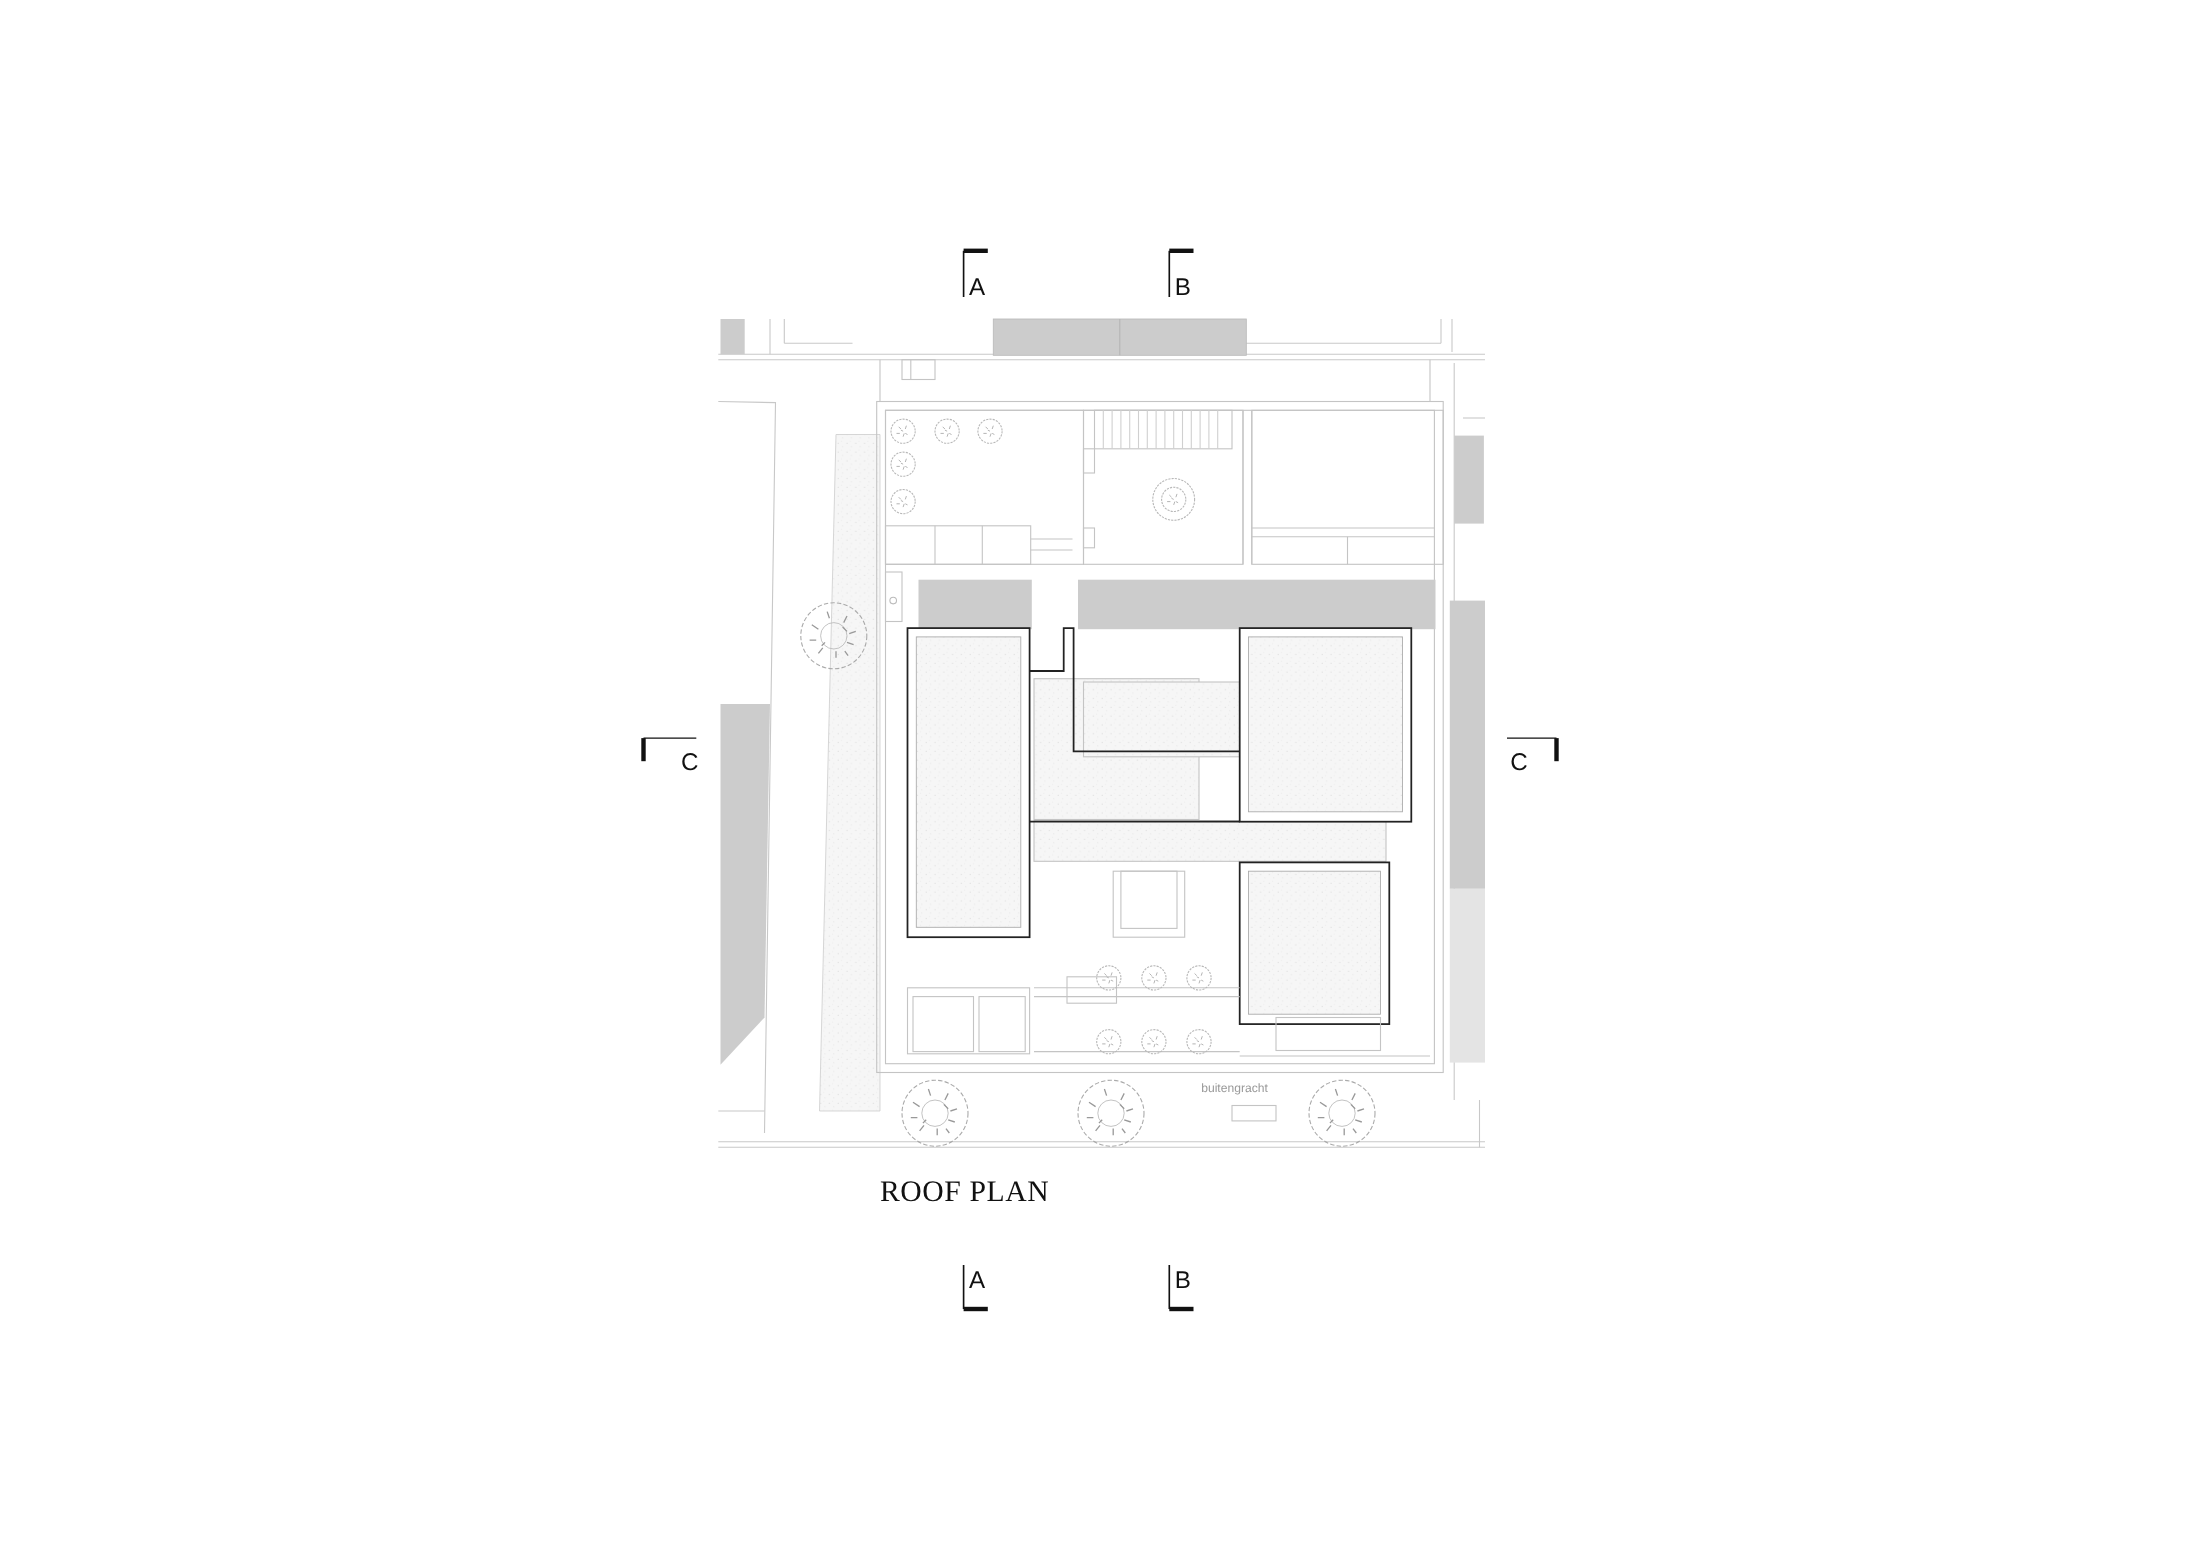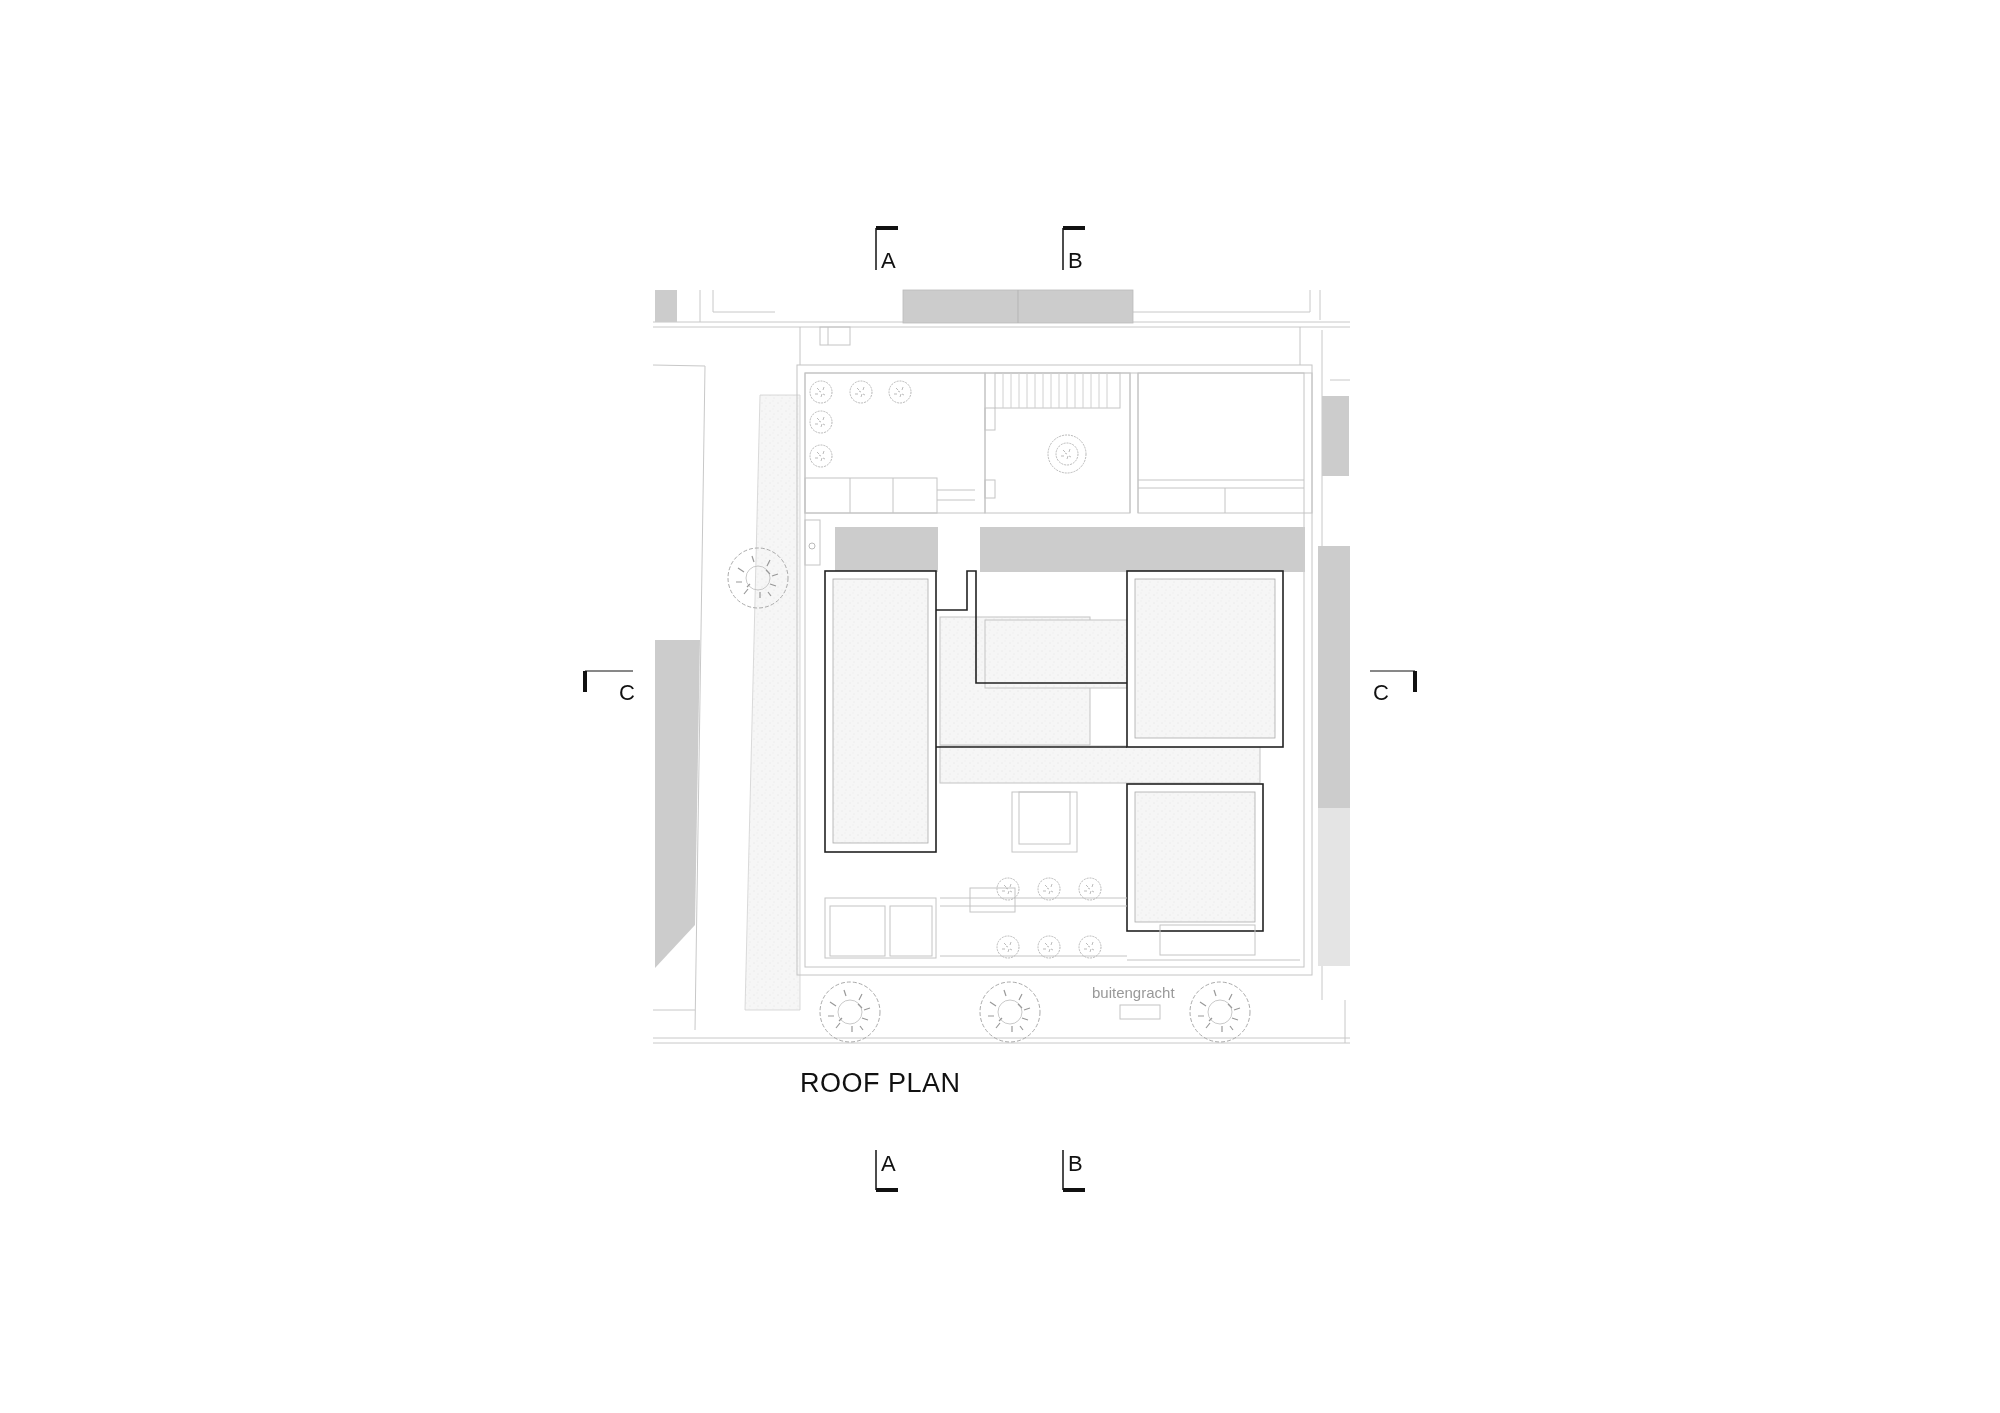--- a/index.html
+++ b/index.html
@@ -1,21 +1,21 @@
 <!DOCTYPE html>
 <html><head>
 <meta charset="utf-8">
 <style>
   html, body { margin: 0; padding: 0; background: #ffffff; }
   body { width: 2000px; height: 1413px; position: relative; overflow: hidden; font-family: "Liberation Sans", sans-serif; }
   #canvas { position: absolute; left: 0; top: 0; width: 2000px; height: 1413px; }
   .lbl { position: absolute; color: #111; font-family: "Liberation Sans", sans-serif; line-height: 1; }
   .sec-letter { font-size: 22px; }
-  .title { font-size: 27px; letter-spacing: 0.5px; }
-  .street { font-size: 15px; color: #999; }
+  .title { font-size: 27px; letter-spacing: 0.5px; font-family: Liberation Serif, serif; }
+  .street { font-size: 11px; color: #999; }
 </style>
 </head>
 <body>
 
 <svg id="canvas" viewBox="0 0 2000 1413" xmlns="http://www.w3.org/2000/svg">
   <defs>
     <pattern id="speckle" width="8" height="8" patternUnits="userSpaceOnUse">
       <rect width="8" height="8" fill="#f6f6f6"></rect>
       <circle cx="2" cy="3" r="0.5" fill="#dcdcdc"></circle>
       <circle cx="6" cy="6" r="0.5" fill="#e2e2e2"></circle>

